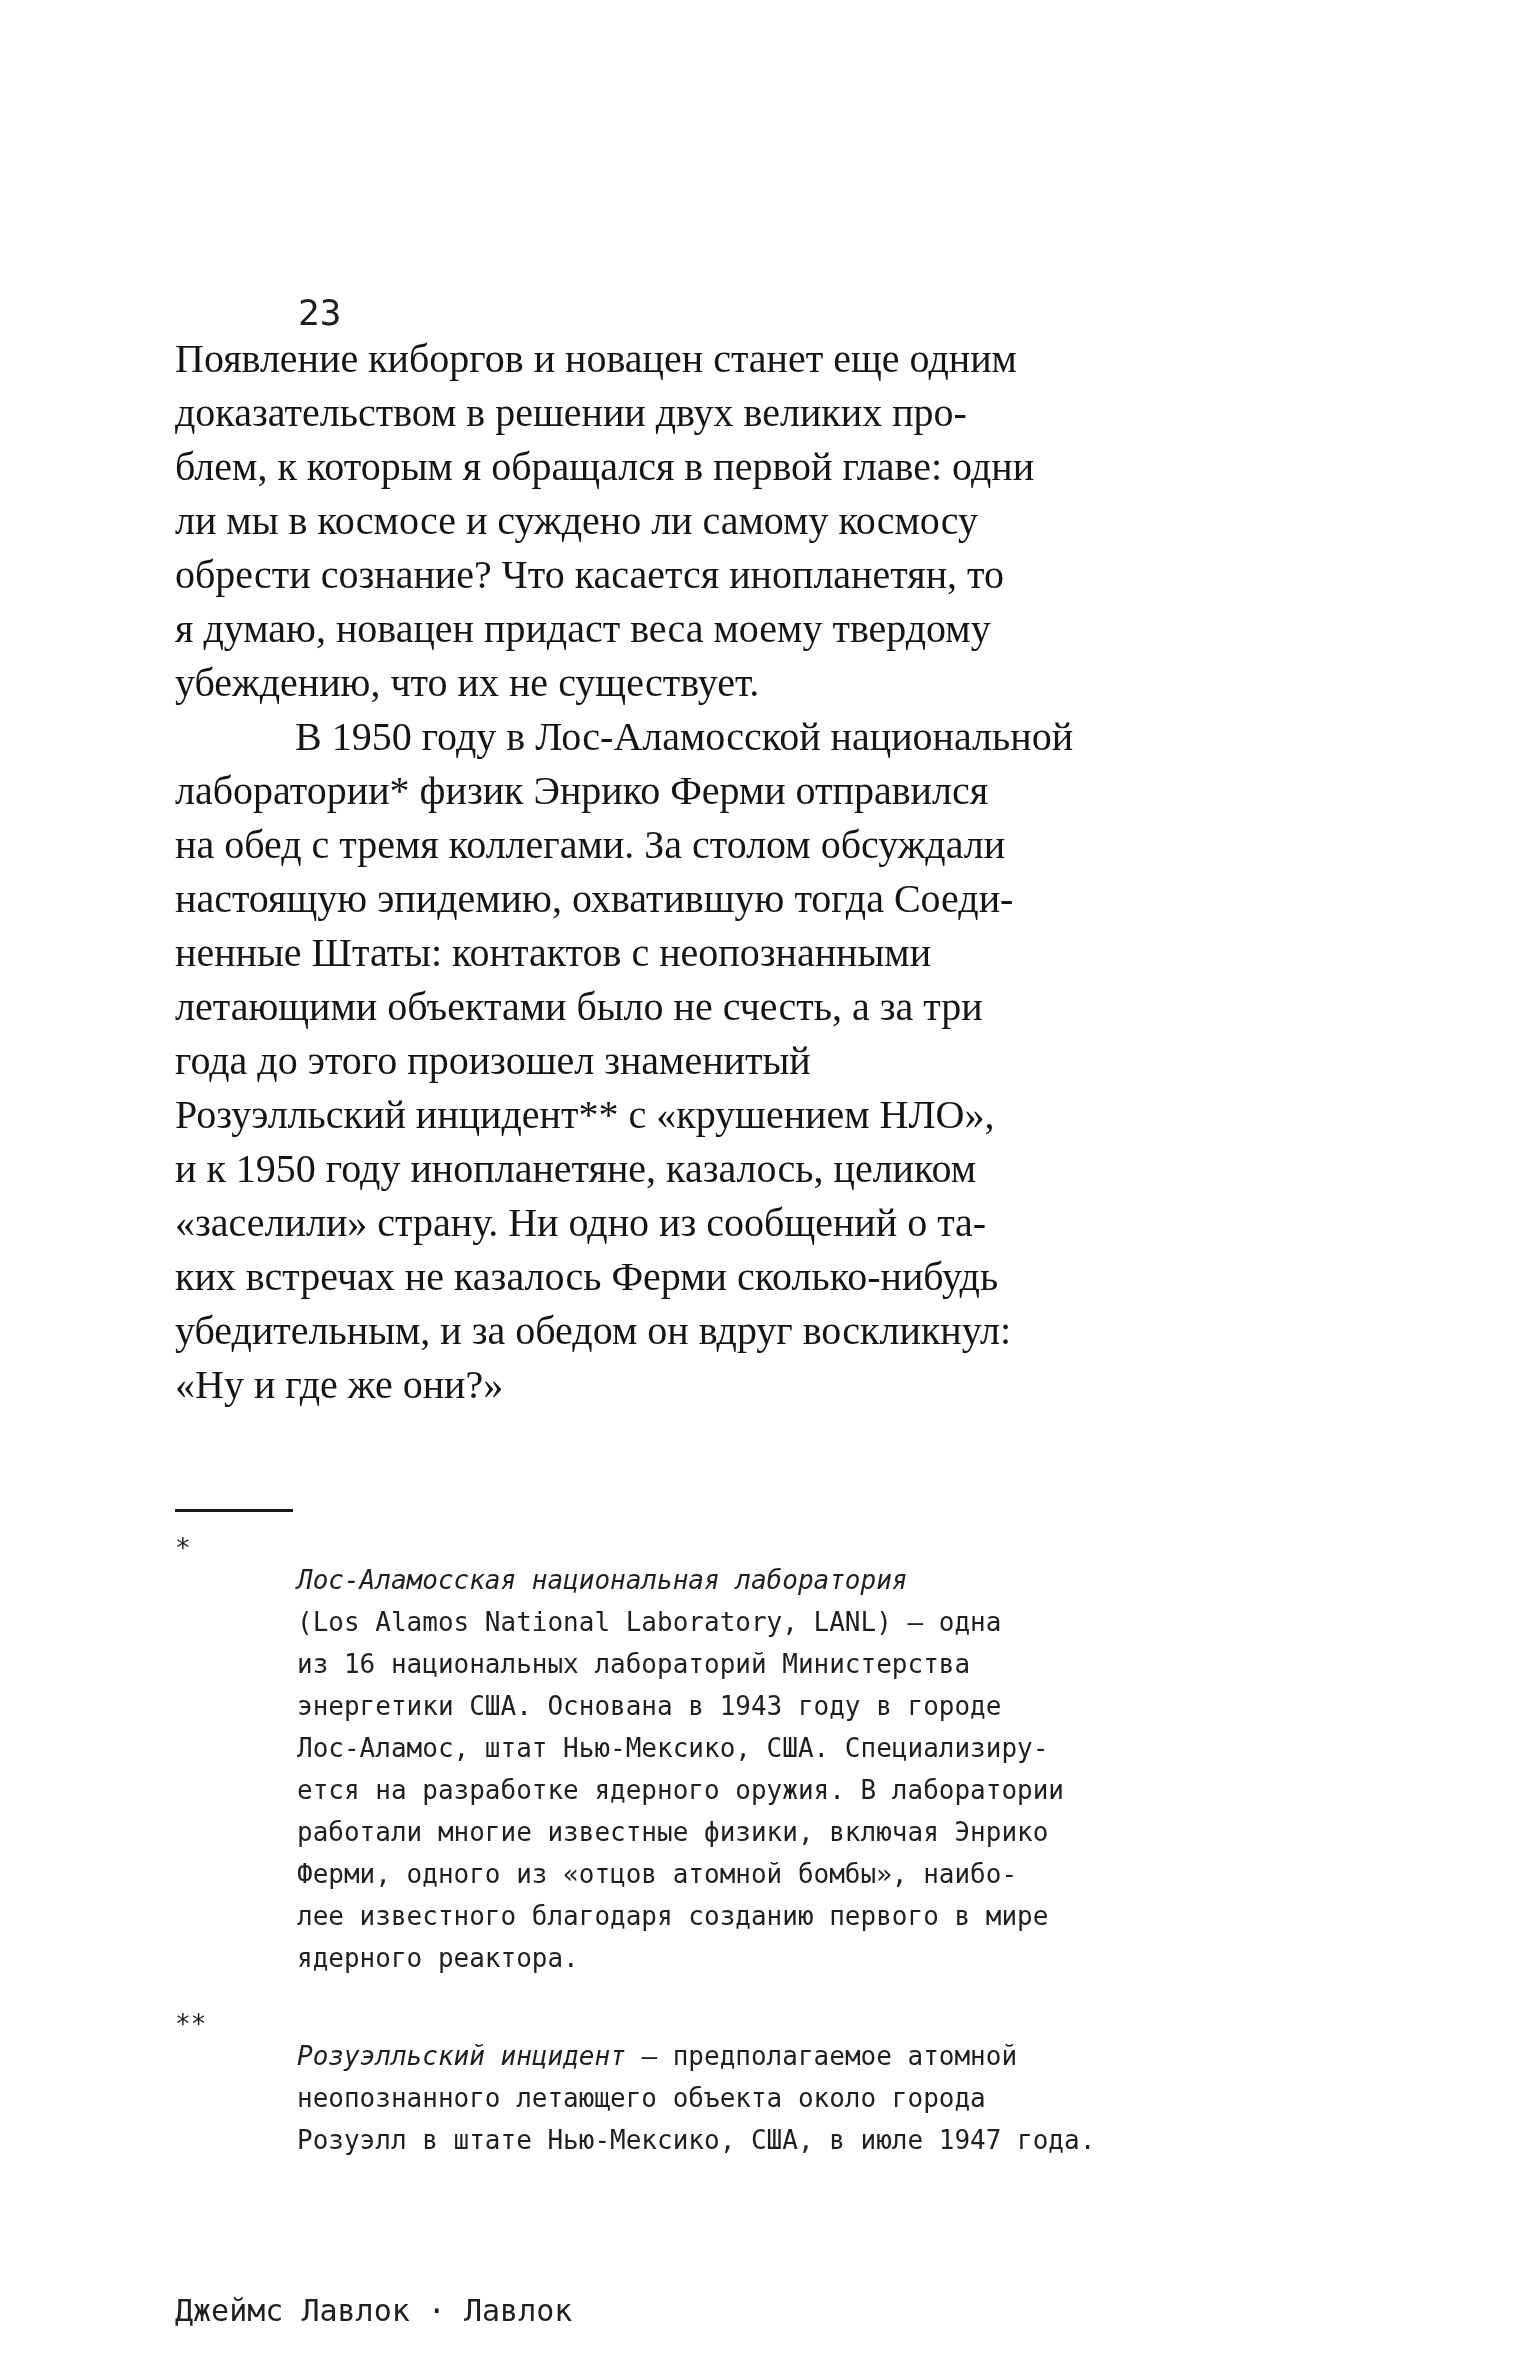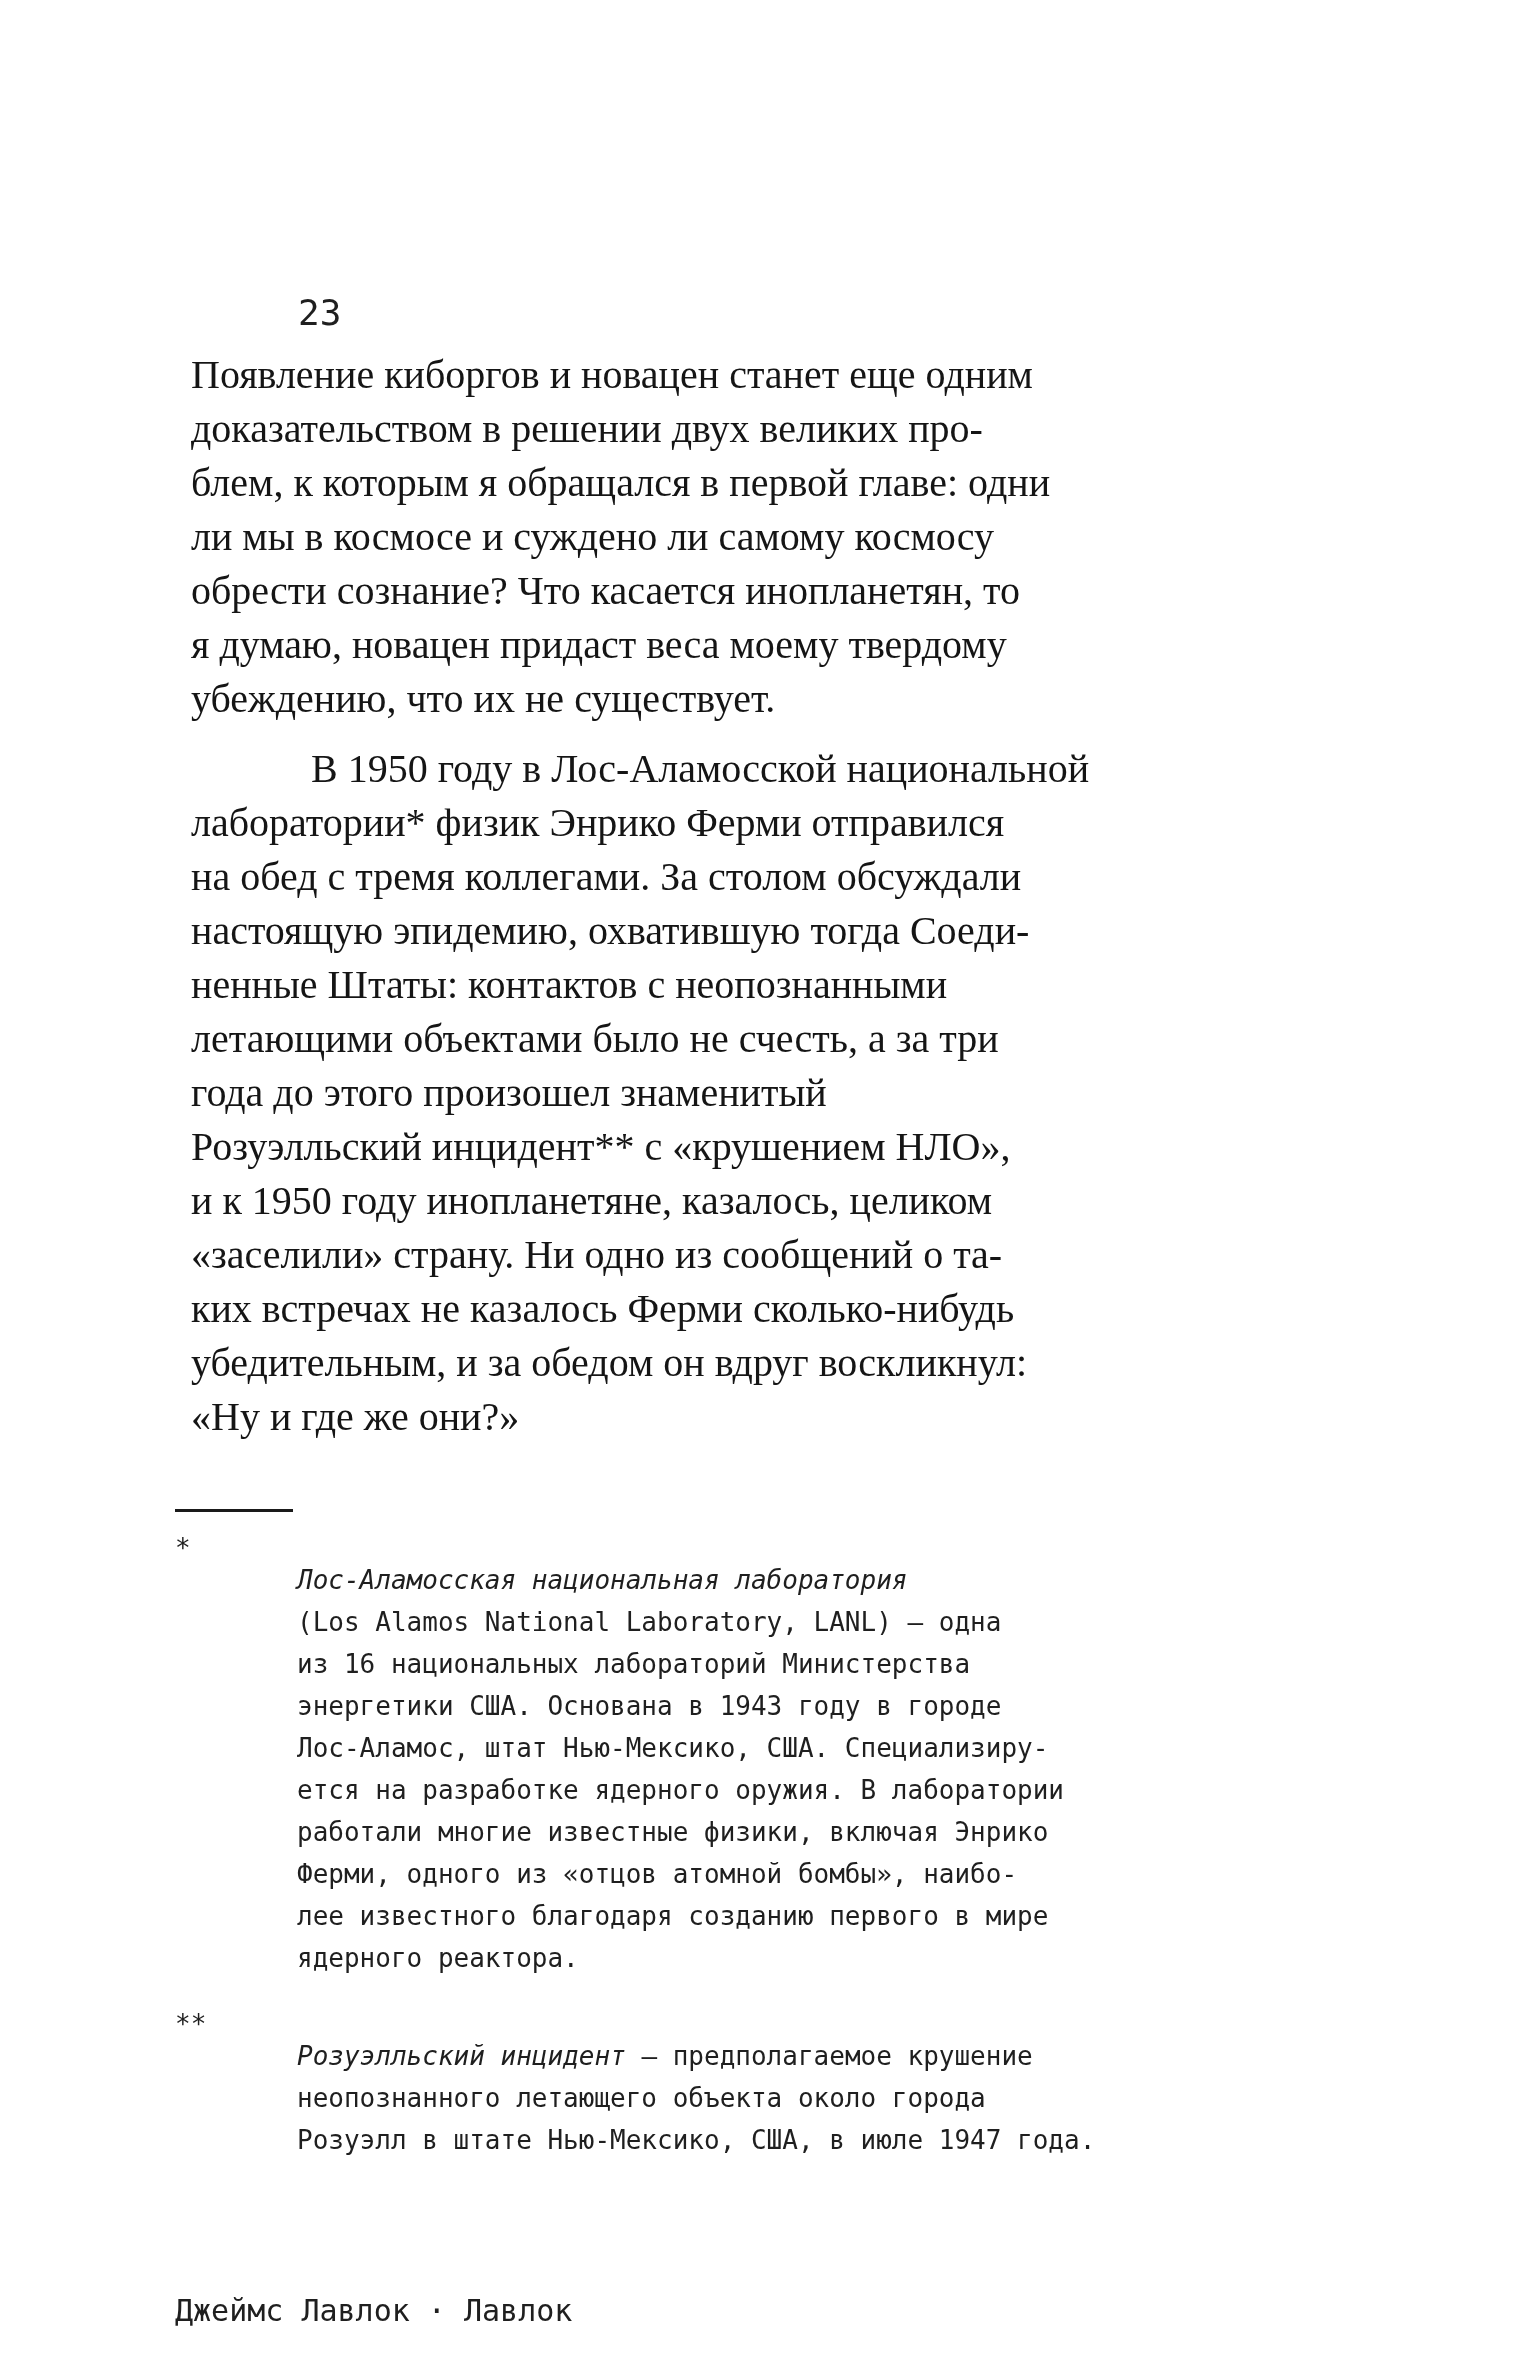--- a/index.html
+++ b/index.html
@@ -34,21 +34,21 @@
     position: absolute;
     left: 175px;
     top: 332px;
     width: 1090px;
     font-family: "Liberation Serif", "DejaVu Serif", serif;
     font-size: 40px;
     line-height: 54px;
     color: #151515;
   }
   .para {
-    margin: 16px;
+    margin: 0;
     white-space: pre-line;
   }
   .para.indent-first {
     text-indent: 120px;
   }
 
   
   .fn-rule {
     position: absolute;
     left: 175px;
@@ -154,21 +154,21 @@
 работали многие известные физики, включая Энрико
 Ферми, одного из «отцов атомной бомбы», наибо-
 лее известного благодаря созданию первого в мире
 ядерного реактора.</div>
       </div>
     </div>
 
     <div class="footnote">
       <div class="fn-marker">**</div>
       <div class="fn-text">
-        <div class="fn-first-line"><span class="fn-term">Розуэлльский инцидент</span><span> — предполагаемое крушение</span></div>
+        <div class="fn-first-line"><span class="fn-term">Розуэлльский инцидент</span><span> — предполагаемое атомной</span></div>
         <div class="fn-lines">неопознанного летающего объекта около города
 Розуэлл в штате Нью-Мексико, США, в июле 1947 года.</div>
       </div>
     </div>
 
   </section>
 
   <footer class="page-footer">
     <div>Джеймс Лавлок · Лавлок</div>
     

